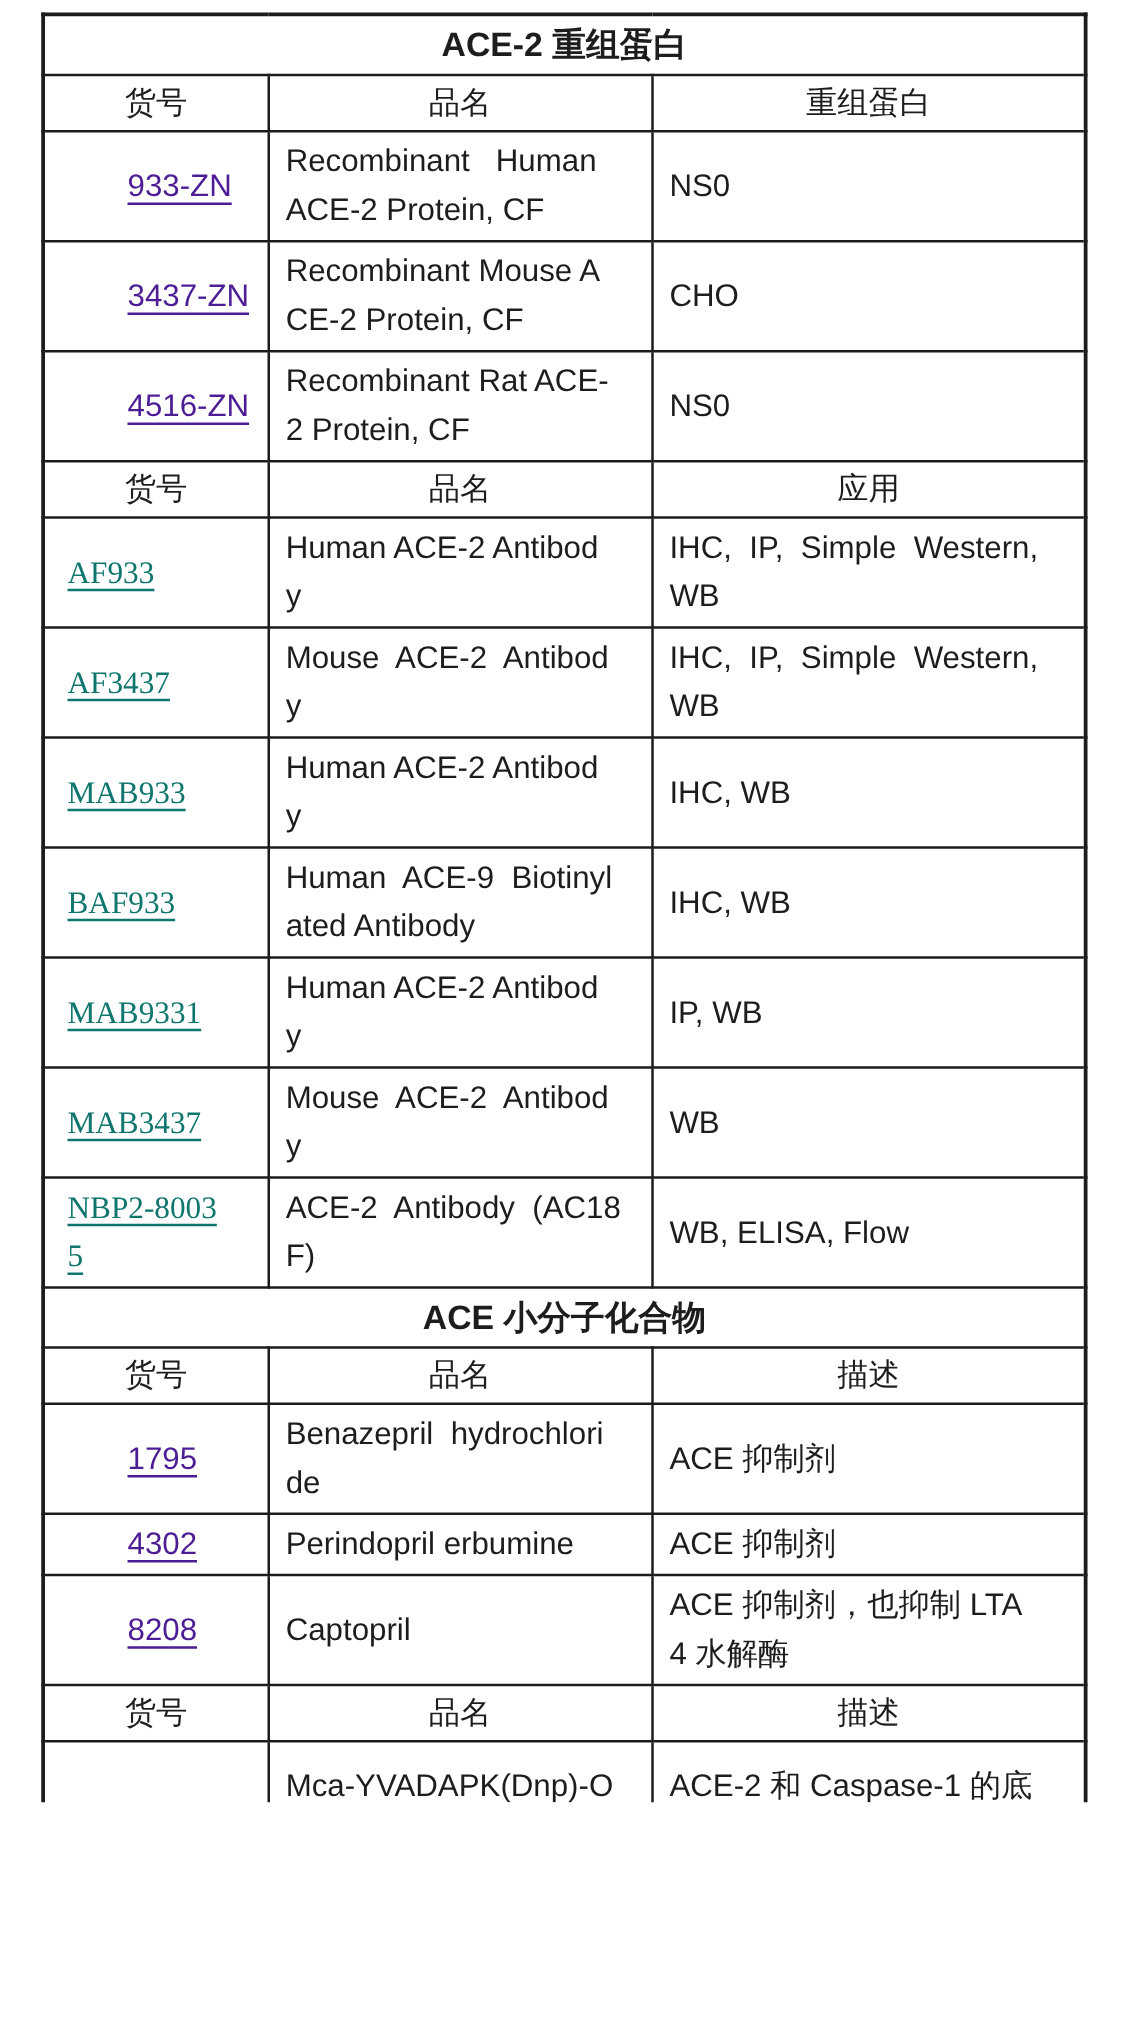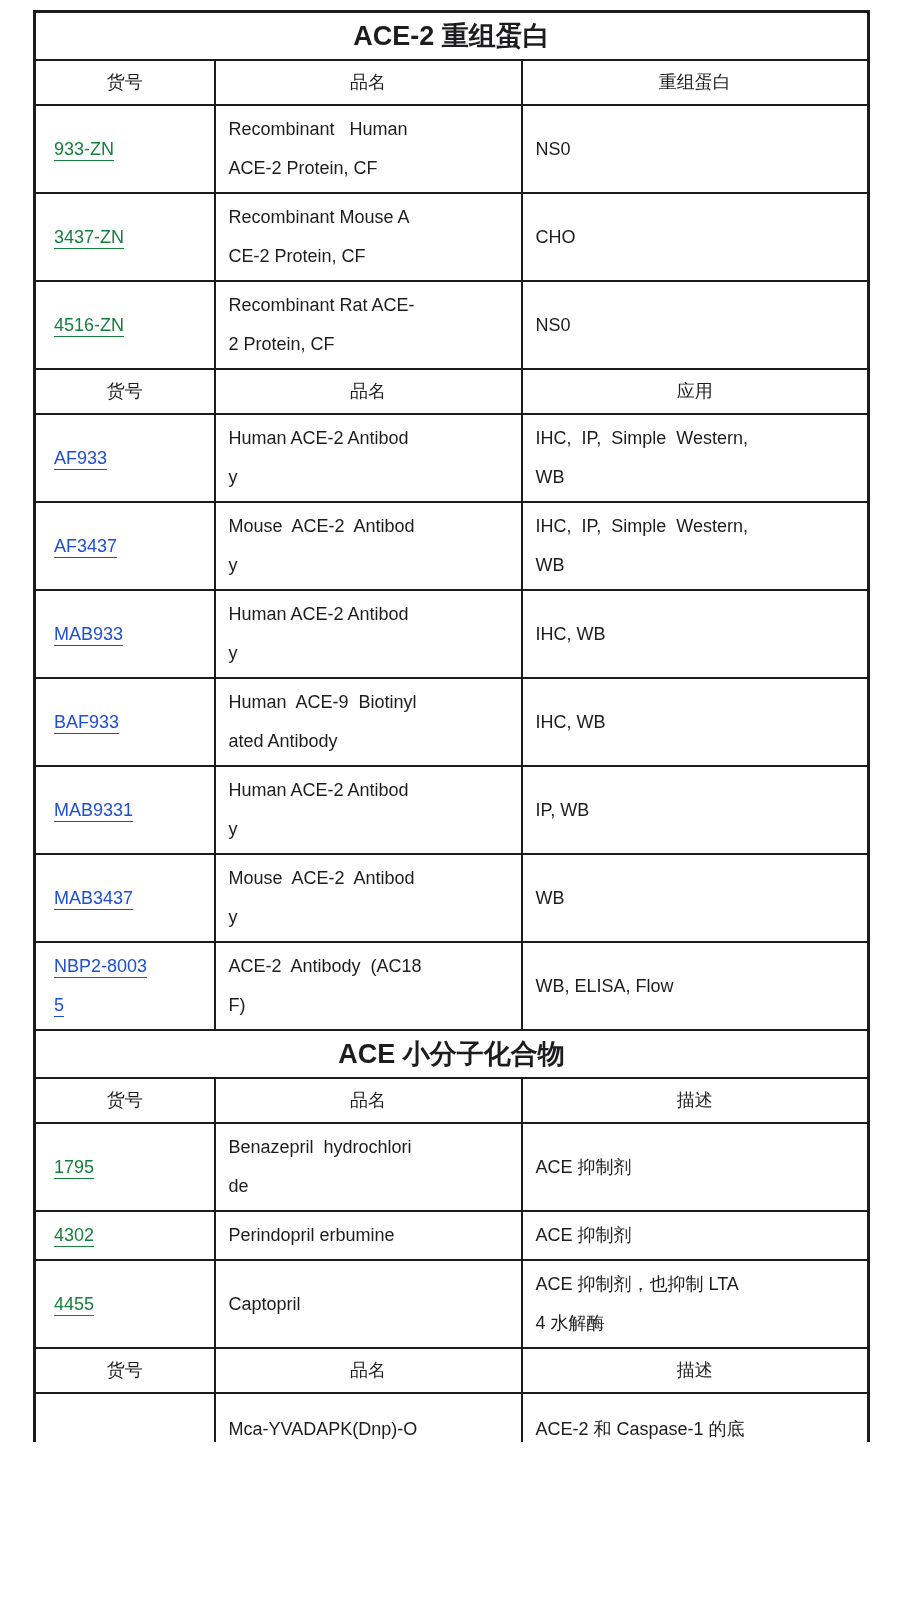--- a/index.html
+++ b/index.html
@@ -24,21 +24,21 @@
     border-collapse: collapse;
     table-layout: fixed;
     border: 3px solid #1c1c1c;
   }
   col.c1 { width: 180px; }
   col.c2 { width: 307px; }
   col.c3 { width: 347px; }
   td {
     border: 2px solid #1c1c1c;
     vertical-align: middle;
-    font-size: 18px;
+    font-size: 25px;
     line-height: 39px;
     padding: 4px 13px;
     white-space: pre-wrap;
     word-wrap: break-word;
   }
   td.section-title {
     text-align: center;
     font-weight: bold;
     font-size: 27px;
     height: 42px;
@@ -55,22 +55,22 @@
   td.tall {
     line-height: 46px;
     padding-top: 12px;
     padding-bottom: 12px;
   }
   a.cat-link {
     text-decoration: underline;
     text-underline-offset: 5px;
     cursor: pointer;
   }
-  a.bright { color: #15803d; }
-  a.slate  { color: #1d4ed8; }
+  a.bright { color: #4c1d95; margin-left: 48px; }
+  a.slate  { color: #0f766e; font-family: Liberation Serif, serif; }
   a.inline-link {
     color: #7488ad;
     text-decoration: none;
     cursor: pointer;
   }
 </style>
 </head>
 <body>
 
 <div class="page">
@@ -173,21 +173,21 @@
         <td>Benazepril  hydrochlori
 de</td>
         <td>ACE 抑制剂</td>
       </tr>
       <tr>
         <td class="catalog"><a class="cat-link bright">4302</a></td>
         <td>Perindopril erbumine</td>
         <td>ACE 抑制剂</td>
       </tr>
       <tr>
-        <td class="catalog"><a class="cat-link bright">4455</a></td>
+        <td class="catalog"><a class="cat-link bright">8208</a></td>
         <td>Captopril</td>
         <td>ACE 抑制剂，也抑制 LTA
 4 水解酶</td>
       </tr>
 
       <tr>
         <td class="col-header">货号</td>
         <td class="col-header">品名</td>
         <td class="col-header">描述</td>
       </tr>

